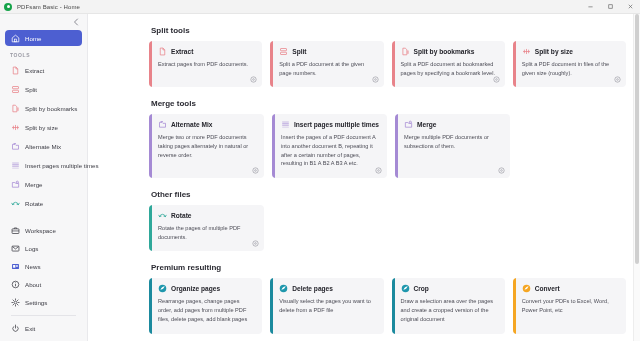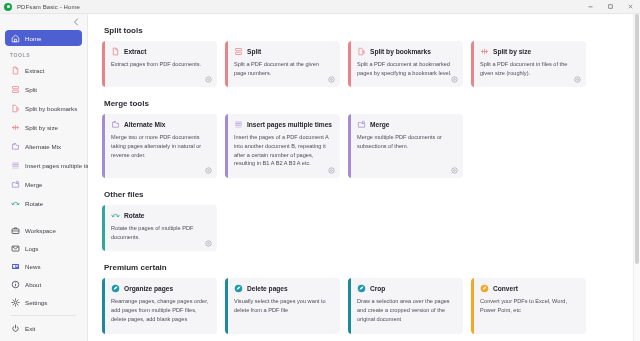--- a/index.html
+++ b/index.html
@@ -27,21 +27,21 @@
     letter-spacing: .1px;
   }
   .tb-ctrls { margin-left: auto; display: flex; height: 14px; }
   .tb-btn {
     width: 20px; height: 14px; display: flex; align-items: center; justify-content: center;
     color: #777; font-size: 7px; line-height: 1;
   }
   .tb-btn svg { display:block; }
 
   
-  .body { flex: 1 1 auto; display: flex; min-height: 0; position: relative; }
+  .body { flex: 1 1 auto; display: flex; min-height: 0; position: relative; gap: 47px; }
 
   
   .sidebar {
     width: 88px; flex: 0 0 88px; background: #f7f7f8;
     border-right: 1px solid #e9e9ec;
     display: flex; flex-direction: column; padding-top: 0;
     position: relative;
   }
   .collapse-row { height: 16px; display: flex; align-items: center; justify-content: flex-end; padding-right: 8px; }
   .collapse-btn { color: #8b8b93; font-size: 7px; line-height: 1; display:flex;align-items:center; }
@@ -500,21 +500,21 @@
           <div class="card-desc">Rotate the pages of multiple PDF documents.</div>
           <span class="card-info">
             <svg width="7" height="7" viewBox="0 0 12 12">
                 <circle cx="6" cy="6" r="4.6" fill="none" stroke="#8e8e98" stroke-width="1"></circle>
                 <circle cx="6" cy="6" r="1.4" fill="none" stroke="#8e8e98" stroke-width="0.9"></circle>
               </svg>
           </span>
         </div>
       </div>
 
-      <div class="sec-title mt">Premium certain</div>
+      <div class="sec-title mt">Premium resulting</div>
       <div class="card-row row-premium">
 
         <div class="card">
           <div class="bar" style="background:#1b8a9e"></div>
           <div class="card-head">
             <span class="card-ico">
               <svg width="9" height="9" viewBox="0 0 12 12">
                   <circle cx="6" cy="6" r="5" fill="#1f97ad"></circle>
                   <path d="M3.2 7.6c1.6-3.4 4.2-4.4 5.8-4.6-1 1.8-2.2 4.6-5.8 4.6z" fill="#ffffff"></path>
                 </svg>

